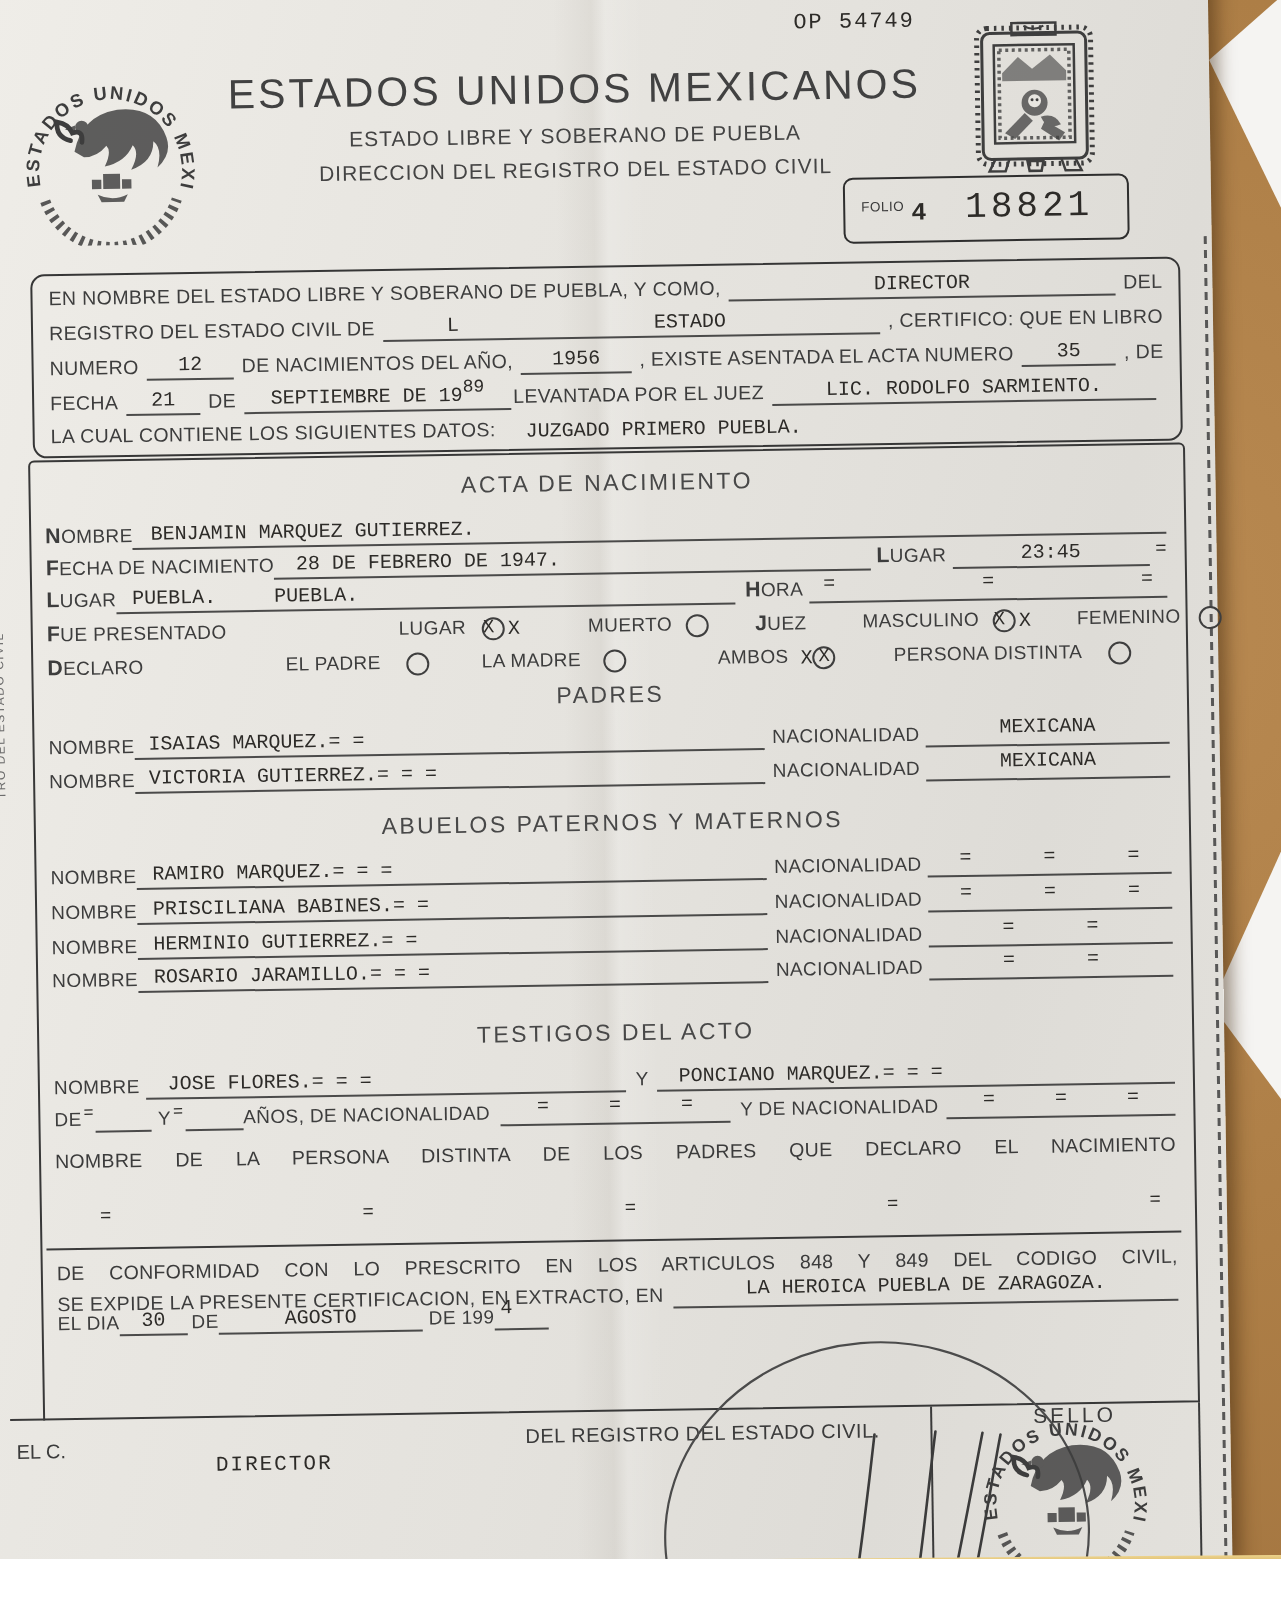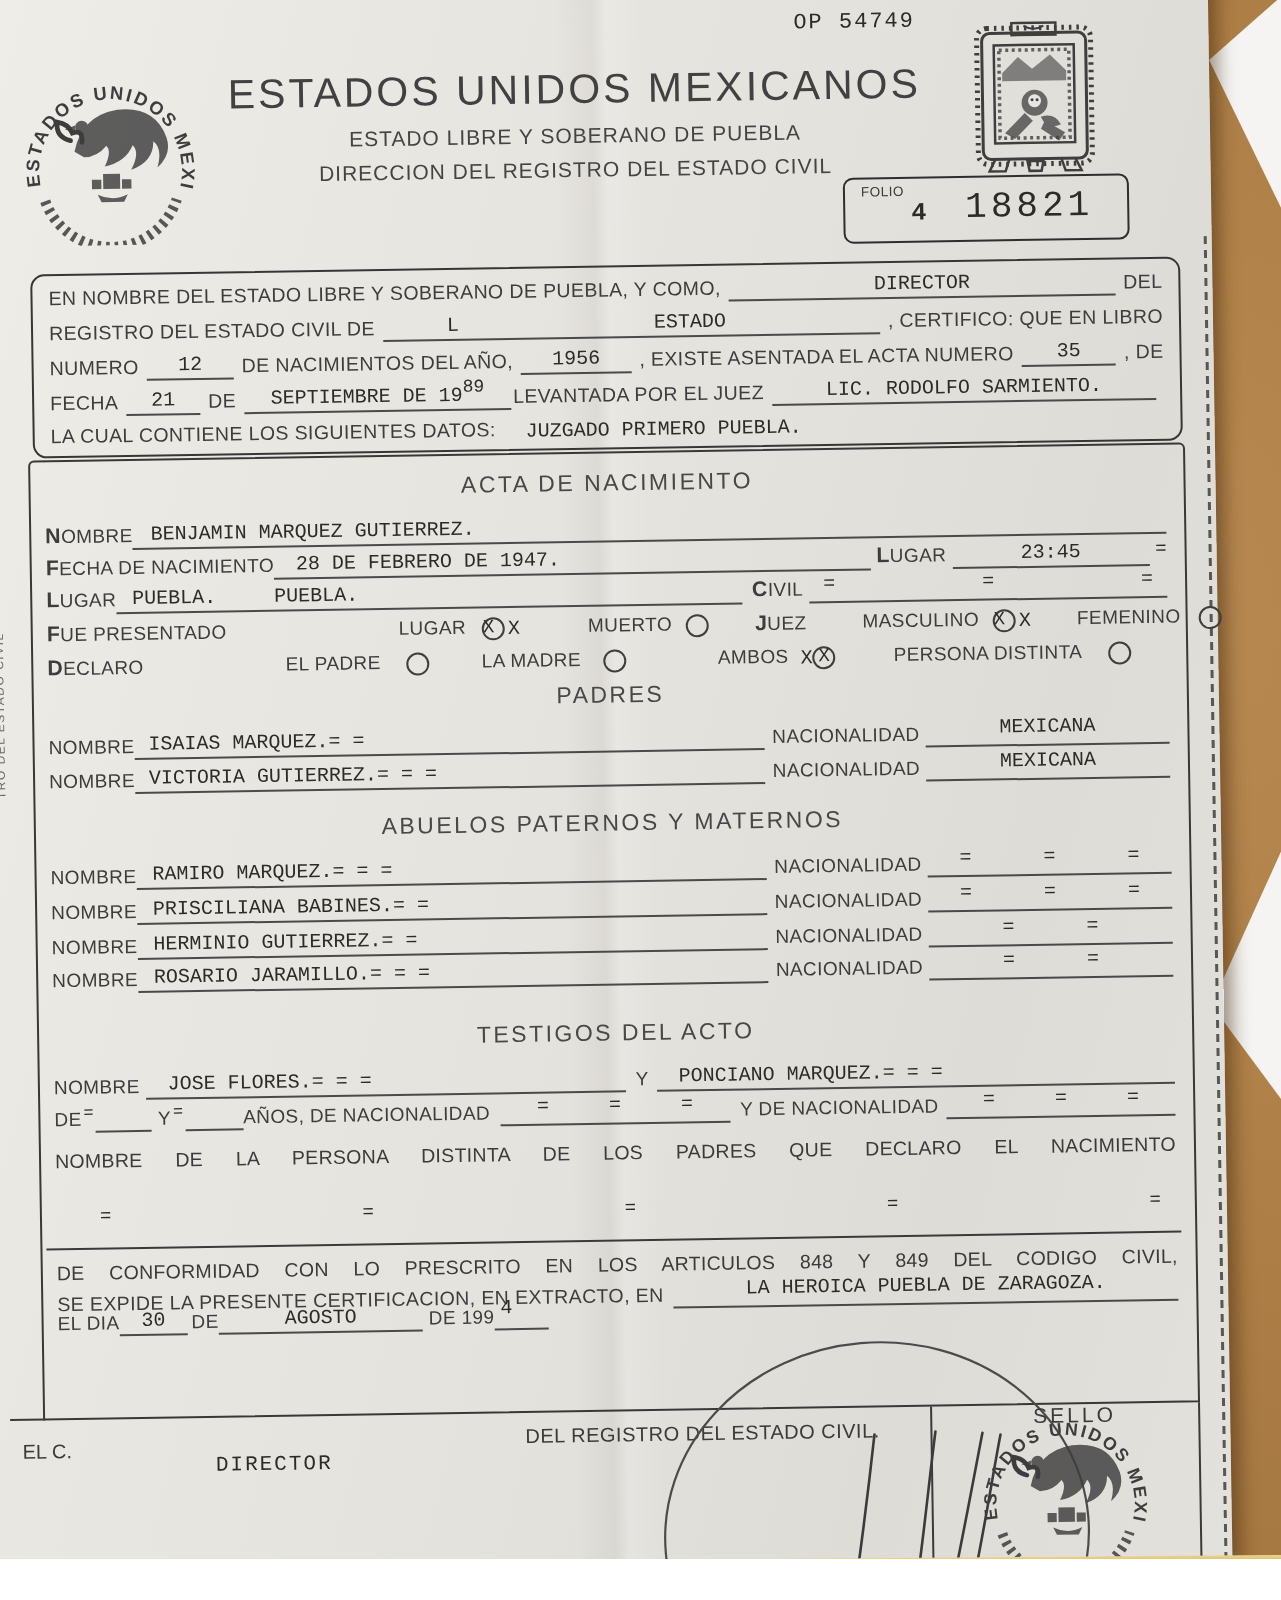--- a/index.html
+++ b/index.html
@@ -33,21 +33,21 @@
   .ax{font-family:"Liberation Mono",monospace;font-size:20px;color:#2d2b28;margin-left:3px;}
   
   .op{position:absolute;left:805px;top:14px;font-size:22px;letter-spacing:2px;}
   .title{position:absolute;left:215px;top:66px;width:740px;text-align:center;font-size:41px;
      letter-spacing:3px;color:#414141;white-space:nowrap;}
   .sub1{position:absolute;left:215px;top:124px;width:740px;text-align:center;font-size:21px;letter-spacing:1px;color:#444;}
   .sub2{position:absolute;left:215px;top:158px;width:740px;text-align:center;font-size:21px;letter-spacing:1px;color:#444;}
   .seal-tl{position:absolute;left:26px;top:50px;}
   .shield{position:absolute;left:985px;top:28px;}
   .folio-box{position:absolute;left:852px;top:182px;width:282px;height:62px;border:2.6px solid #2e2e2e;border-radius:10px;}
-  .folio-lbl{position:absolute;left:16px;top:5px;font-size:13.5px;letter-spacing:.5px;color:#3a3a3a;}
+  .folio-lbl{position:absolute;left:16px;top:20px;font-size:13.5px;letter-spacing:.5px;color:#3a3a3a;}
   .folio-book{position:absolute;left:66px;top:20px;font-size:25px;font-weight:700;}
   .folio-num{position:absolute;left:120px;top:9px;font-size:36px;letter-spacing:4px;}
   
   .cert{position:absolute;left:38px;top:266px;width:1150px;height:184px;border:2.4px solid #363636;
      border-radius:14px;box-sizing:border-box;padding:9px 16px 6px;display:flex;flex-direction:column;justify-content:space-between;}
   .cl{display:flex;align-items:flex-end;font-size:19.5px;}
   .cl .lbl{font-size:19.5px;}
   .cl .u{margin:0 8px;}
   
   .mainbox{position:absolute;left:33px;top:452px;width:1157px;height:960px;border:2.4px solid #383838;
@@ -56,21 +56,21 @@
   .r{position:absolute;left:14px;right:18px;display:flex;align-items:flex-end;}
   .r.ctr{align-items:center;}
   .longline{position:absolute;left:4px;right:14px;top:786px;border-bottom:2.4px solid #3a3a3a;}
   .just{font-size:19.5px;letter-spacing:.3px;word-spacing:7px;text-align:justify;text-align-last:justify;width:100%;}
   
   .hl-ext{position:absolute;left:0;top:1410px;width:35px;height:2.4px;background:#3a3a3a;}
   .div-v{position:absolute;left:920px;top:1412px;width:2.2px;height:160px;background:#3a3a3a;}
   .rb2{position:absolute;left:1188px;top:1412px;width:2.4px;height:160px;background:#3a3a3a;}
   .dash-v{position:absolute;left:1212px;top:246px;width:3px;height:1330px;
      background:repeating-linear-gradient(180deg,#3f3f3f 0 8px,transparent 8px 14px);opacity:.85;}
-  .elc{position:absolute;left:12px;top:1432px;font-size:20px;}
+  .elc{position:absolute;left:6px;top:1432px;font-size:20px;}
   .director{position:absolute;left:205px;top:1448px;font-size:21px;letter-spacing:2px;}
   .registro{position:absolute;left:515px;top:1424px;font-size:20px;letter-spacing:.5px;}
   .sello{position:absolute;left:1023px;top:1411px;font-size:21px;letter-spacing:3px;color:#3a3a3a;}
   .sig{position:absolute;left:620px;top:1327px;}
   .seal-br{position:absolute;left:963px;top:1402px;}
   .edge-text{position:absolute;left:-6px;top:790px;transform:rotate(-90deg);transform-origin:left top;
      font-size:12px;letter-spacing:1.5px;color:#6d6d6d;white-space:nowrap;}
   
   .gold{position:absolute;left:-12px;right:-12px;top:1560px;height:32px;transform:rotate(-0.45deg);
      background:linear-gradient(180deg,#ecd28a 0%,#caa255 38%,#8f6e2e 80%,#6e5420 100%);}
@@ -192,21 +192,21 @@
           <span class="lbl fl">FECHA DE NACIMIENTO</span>
           <span class="u left" style="flex:1;padding-left:22px">28 DE FEBRERO DE 1947.</span>
           <span class="lbl fl" style="margin-left:6px">LUGAR</span>
           <span class="u" style="width:185px;margin-left:6px">23:45</span>
           <span class="mk">=</span>
         </div>
 
         <div class="r" style="top:126px">
           <span class="lbl fl">LUGAR</span>
           <span class="u left" style="flex:1"><span style="padding-left:10px">PUEBLA.</span><span style="margin-left:58px">PUEBLA.</span></span>
-          <span class="lbl fl" style="margin-left:10px">CIVIL</span>
+          <span class="lbl fl" style="margin-left:10px">HORA</span>
           <span class="u" style="width:330px;margin-left:6px;justify-content:space-between;padding:0 14px 1px">
             <span class="rv">=</span>
             <span class="rv">=</span>
             <span class="rv">=</span>
           </span>
         </div>
 
         <div class="r ctr" style="top:158px;height:30px">
           <span class="lbl fl">FUE PRESENTADO</span>
           <span class="lbl" style="margin-left:172px">LUGAR</span>

